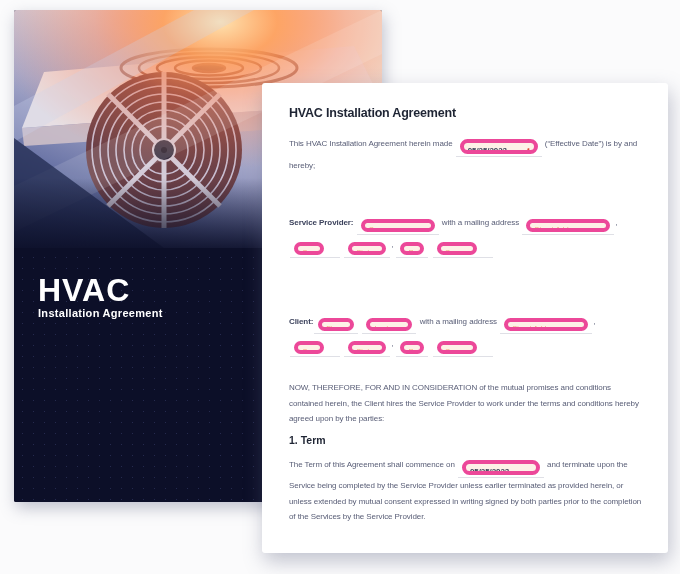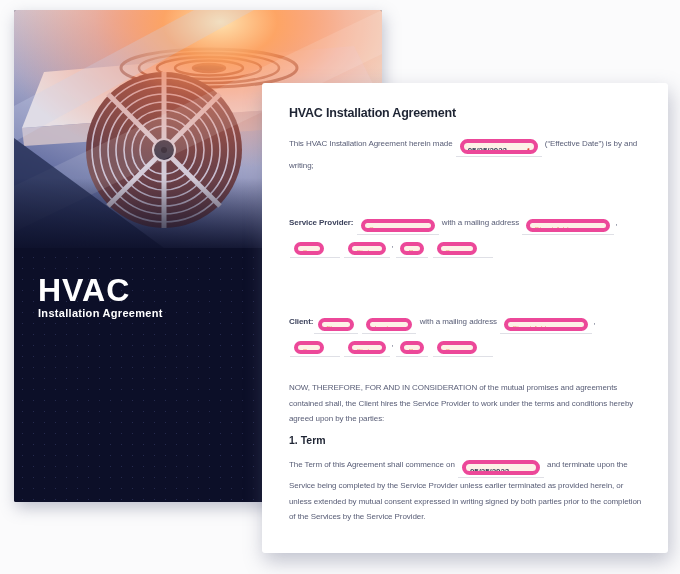--- a/index.html
+++ b/index.html
@@ -132,21 +132,21 @@
 
   <div class="doc-page">
     <div class="doc-inner">
 
       <div class="doc-title">HVAC Installation Agreement</div>
 
       <p class="para intro">
         <span>This HVAC Installation Agreement herein made</span>
         <span class="blank"><span class="pill pill-date"><span>05/25/2023</span><span class="req">*</span></span></span>
         <span>(“Effective Date”) is by and</span>
-        <span class="line2">writing;</span>
+        <span class="line2">hereby;</span>
       </p>
 
       <p class="para block-provider">
         <span class="bold-label">Service Provider:</span>
         <span class="blank"><span class="pill w-company">Company</span></span>
         <span>with a mailing address</span>
         <span class="blank"><span class="pill w-street">Street Address</span></span><span>,</span>
         <span class="addr-row">
           <span class="blank wide-r"><span class="pill w-city">C...</span></span>
           <span class="blank"><span class="pill w-state">Stat...</span></span><span>,</span>
@@ -162,21 +162,21 @@
         <span>with a mailing address</span>
         <span class="blank"><span class="pill w-street">Street Address</span></span><span>,</span>
         <span class="addr-row">
           <span class="blank wide-r"><span class="pill w-city">C...</span></span>
           <span class="blank"><span class="pill w-state">Stat...</span></span><span>,</span>
           <span class="blank"><span class="pill w-postal">P...</span></span>
           <span class="blank wide-r"><span class="pill w-country">Cou...</span></span>
         </span>
       </p>
 
-      <p class="para consideration">NOW, THEREFORE, FOR AND IN CONSIDERATION of the mutual promises and agreements contained shall, the Client hires the Service Provider to work under the terms and conditions hereby agreed upon by the parties:</p>
+      <p class="para consideration">NOW, THEREFORE, FOR AND IN CONSIDERATION of the mutual promises and conditions contained herein, the Client hires the Service Provider to work under the terms and conditions hereby agreed upon by the parties:</p>
 
       <div class="term-heading">1. Term</div>
 
       <p class="para term-para">
         <span>The Term of this Agreement shall commence on</span>
         <span class="blank"><span class="pill pill-date"><span>05/25/2023</span></span></span>
         <span>and terminate upon the Service being completed by the Service Provider unless earlier terminated as provided herein, or unless extended by mutual consent expressed in writing signed by both parties prior to the completion of the Services by the Service Provider.</span>
       </p>
 
     </div>

